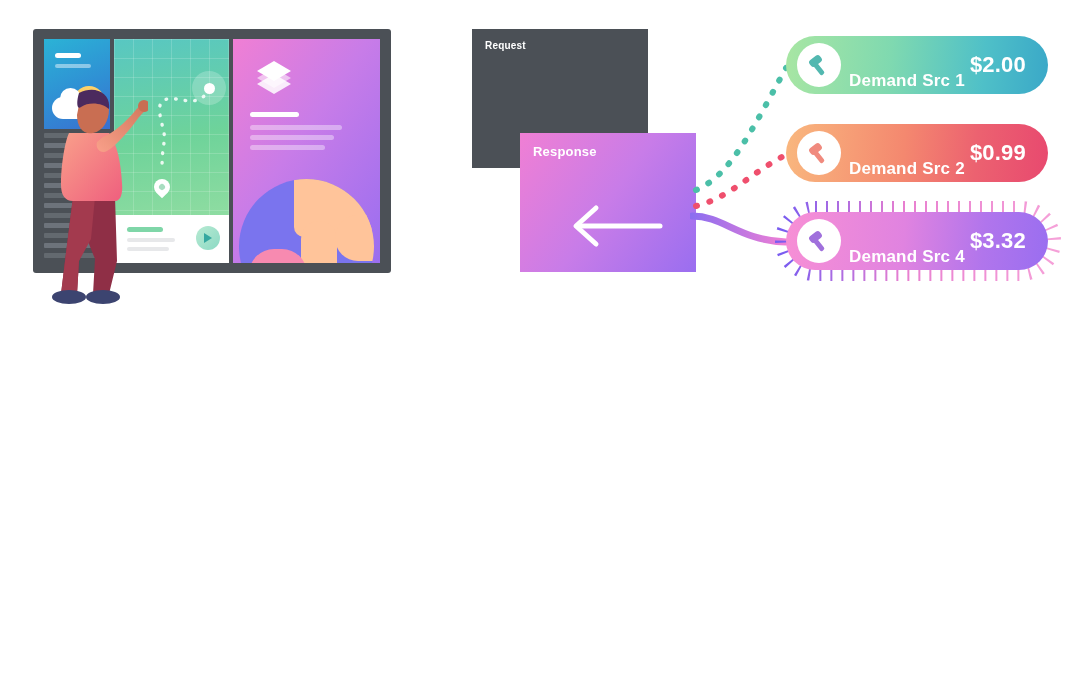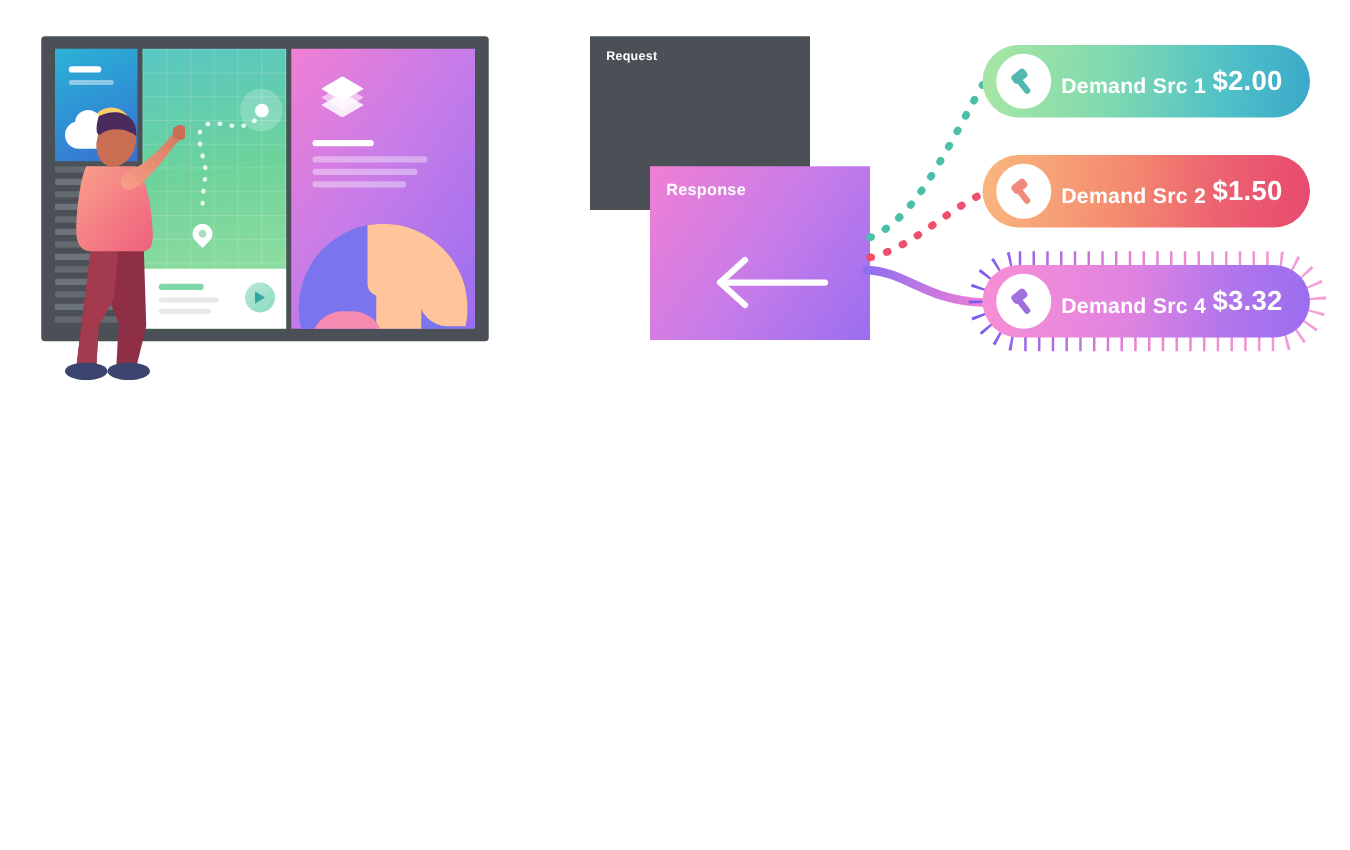--- a/index.html
+++ b/index.html
@@ -127,21 +127,21 @@
     position:absolute;left:11px;top:7px;width:44px;height:44px;border-radius:50%;
     background:#ffffff;display:flex;align-items:center;justify-content:center;
   }
   .gavel{width:22px;height:22px;position:relative;}
   .gavel .head{position:absolute;left:1px;top:3px;width:13px;height:8px;border-radius:3px;transform:rotate(-38deg);}
   .gavel .handle{position:absolute;left:8px;top:7px;width:5px;height:15px;border-radius:2px;transform:rotate(-38deg);}
   .g-teal .head,.g-teal .handle{background:#52b8b0;}
   .g-coral .head,.g-coral .handle{background:#f08a7e;}
   .g-violet .head,.g-violet .handle{background:#a070dc;}
   .card-name{
-    position:absolute;left:63px;top:4px;height:58px;display:flex;align-items:center;
+    position:absolute;left:63px;top:16px;height:58px;display:flex;align-items:center;
     color:#ffffff;font-size:17px;font-weight:bold;letter-spacing:.2px;
   }
   .card-price{
     position:absolute;right:22px;top:0;height:58px;display:flex;align-items:center;
     color:#ffffff;font-size:22px;font-weight:bold;letter-spacing:.2px;
   }
   .winner-halo{position:absolute;left:772px;top:198px;width:292px;height:86px;}
 </style>
 </head>
 <body>
@@ -295,21 +295,21 @@
   </div>
 
   <div class="card card2">
     <div class="badge">
       <div class="gavel g-coral">
         <div class="head"></div>
         <div class="handle"></div>
       </div>
     </div>
     <div class="card-name">Demand Src 2</div>
-    <div class="card-price">$1.50</div>
+    <div class="card-price">$0.99</div>
   </div>
 
   <div class="card card3">
     <div class="badge">
       <div class="gavel g-violet">
         <div class="head"></div>
         <div class="handle"></div>
       </div>
     </div>
     <div class="card-name">Demand Src 4</div>

